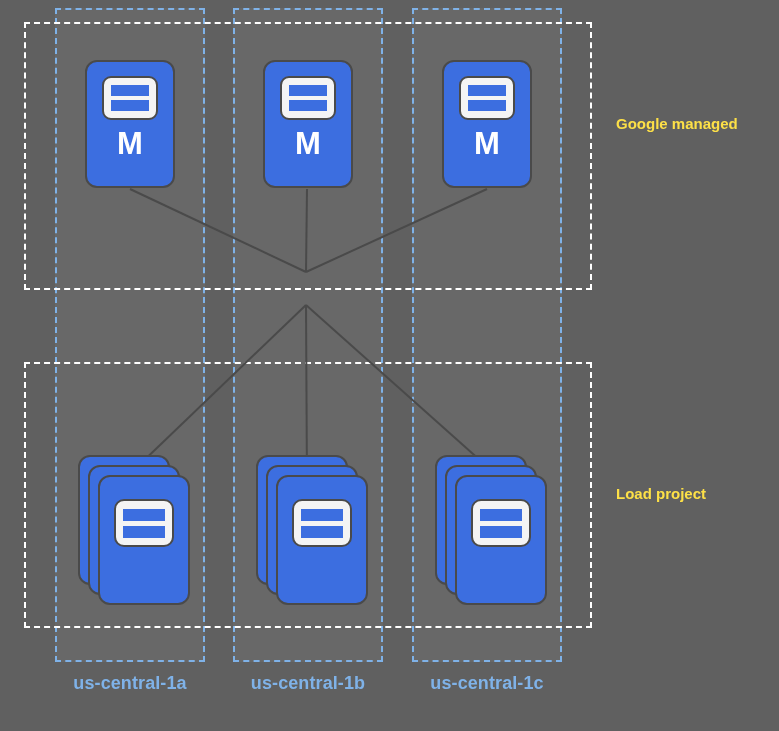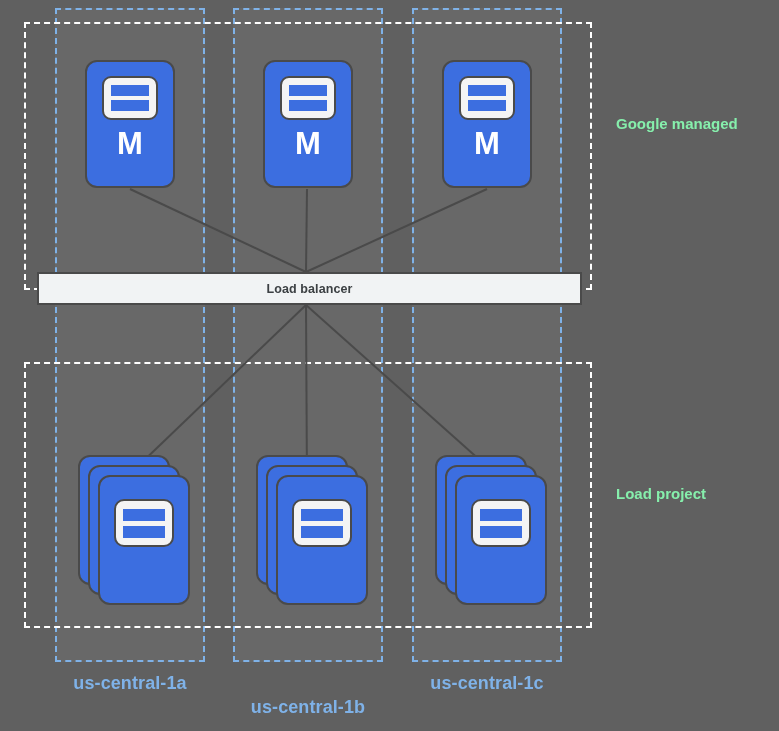--- a/index.html
+++ b/index.html
@@ -25,36 +25,36 @@
 
   .zone-label{
     position:absolute;top:673px;width:150px;
     text-align:center;
     color:#7fb2e8;
     font-size:18px;font-weight:bold;
     letter-spacing:.1px;
     z-index:6;
   }
   .zl-a{left:55px;}
-  .zl-b{left:233px;margin-top:24px;}
+  .zl-b{left:233px;}
   .zl-c{left:412px;}
 
   
   .region-box{
     position:absolute;left:24px;width:568px;
     border:2px dashed #ffffff;
     box-sizing:border-box;
     z-index:2;
   }
   .region-top{top:22px;height:268px;}
   .region-bottom{top:362px;height:266px;}
 
   .region-label{
     position:absolute;left:616px;
-    color:#86efac;font-size:15px;font-weight:bold;
+    color:#fde047;font-size:15px;font-weight:bold;
     z-index:6;
   }
   .rl-top{top:115px;}
   .rl-bottom{top:485px;}
 
   
   #connectors{position:absolute;left:0;top:0;width:779px;height:731px;z-index:3;}
 
   
   .m-card{
@@ -179,23 +179,20 @@
   </div>
 
   <div class="m-card m-c">
     <div class="srv-glyph">
       <div class="srv-bar"></div>
       <div class="srv-bar"></div>
     </div>
     <div class="m-letter">M</div>
   </div>
 
-  <div class="lb-bar">
-    <span class="lb-text">Load balancer</span>
-  </div>
 
   <div class="stack s-a">
     <div class="stack-card sc-3"></div>
     <div class="stack-card sc-2"></div>
     <div class="stack-card sc-1">
       <div class="stack-glyph">
         <div class="srv-bar"></div>
         <div class="srv-bar"></div>
       </div>
     </div>

